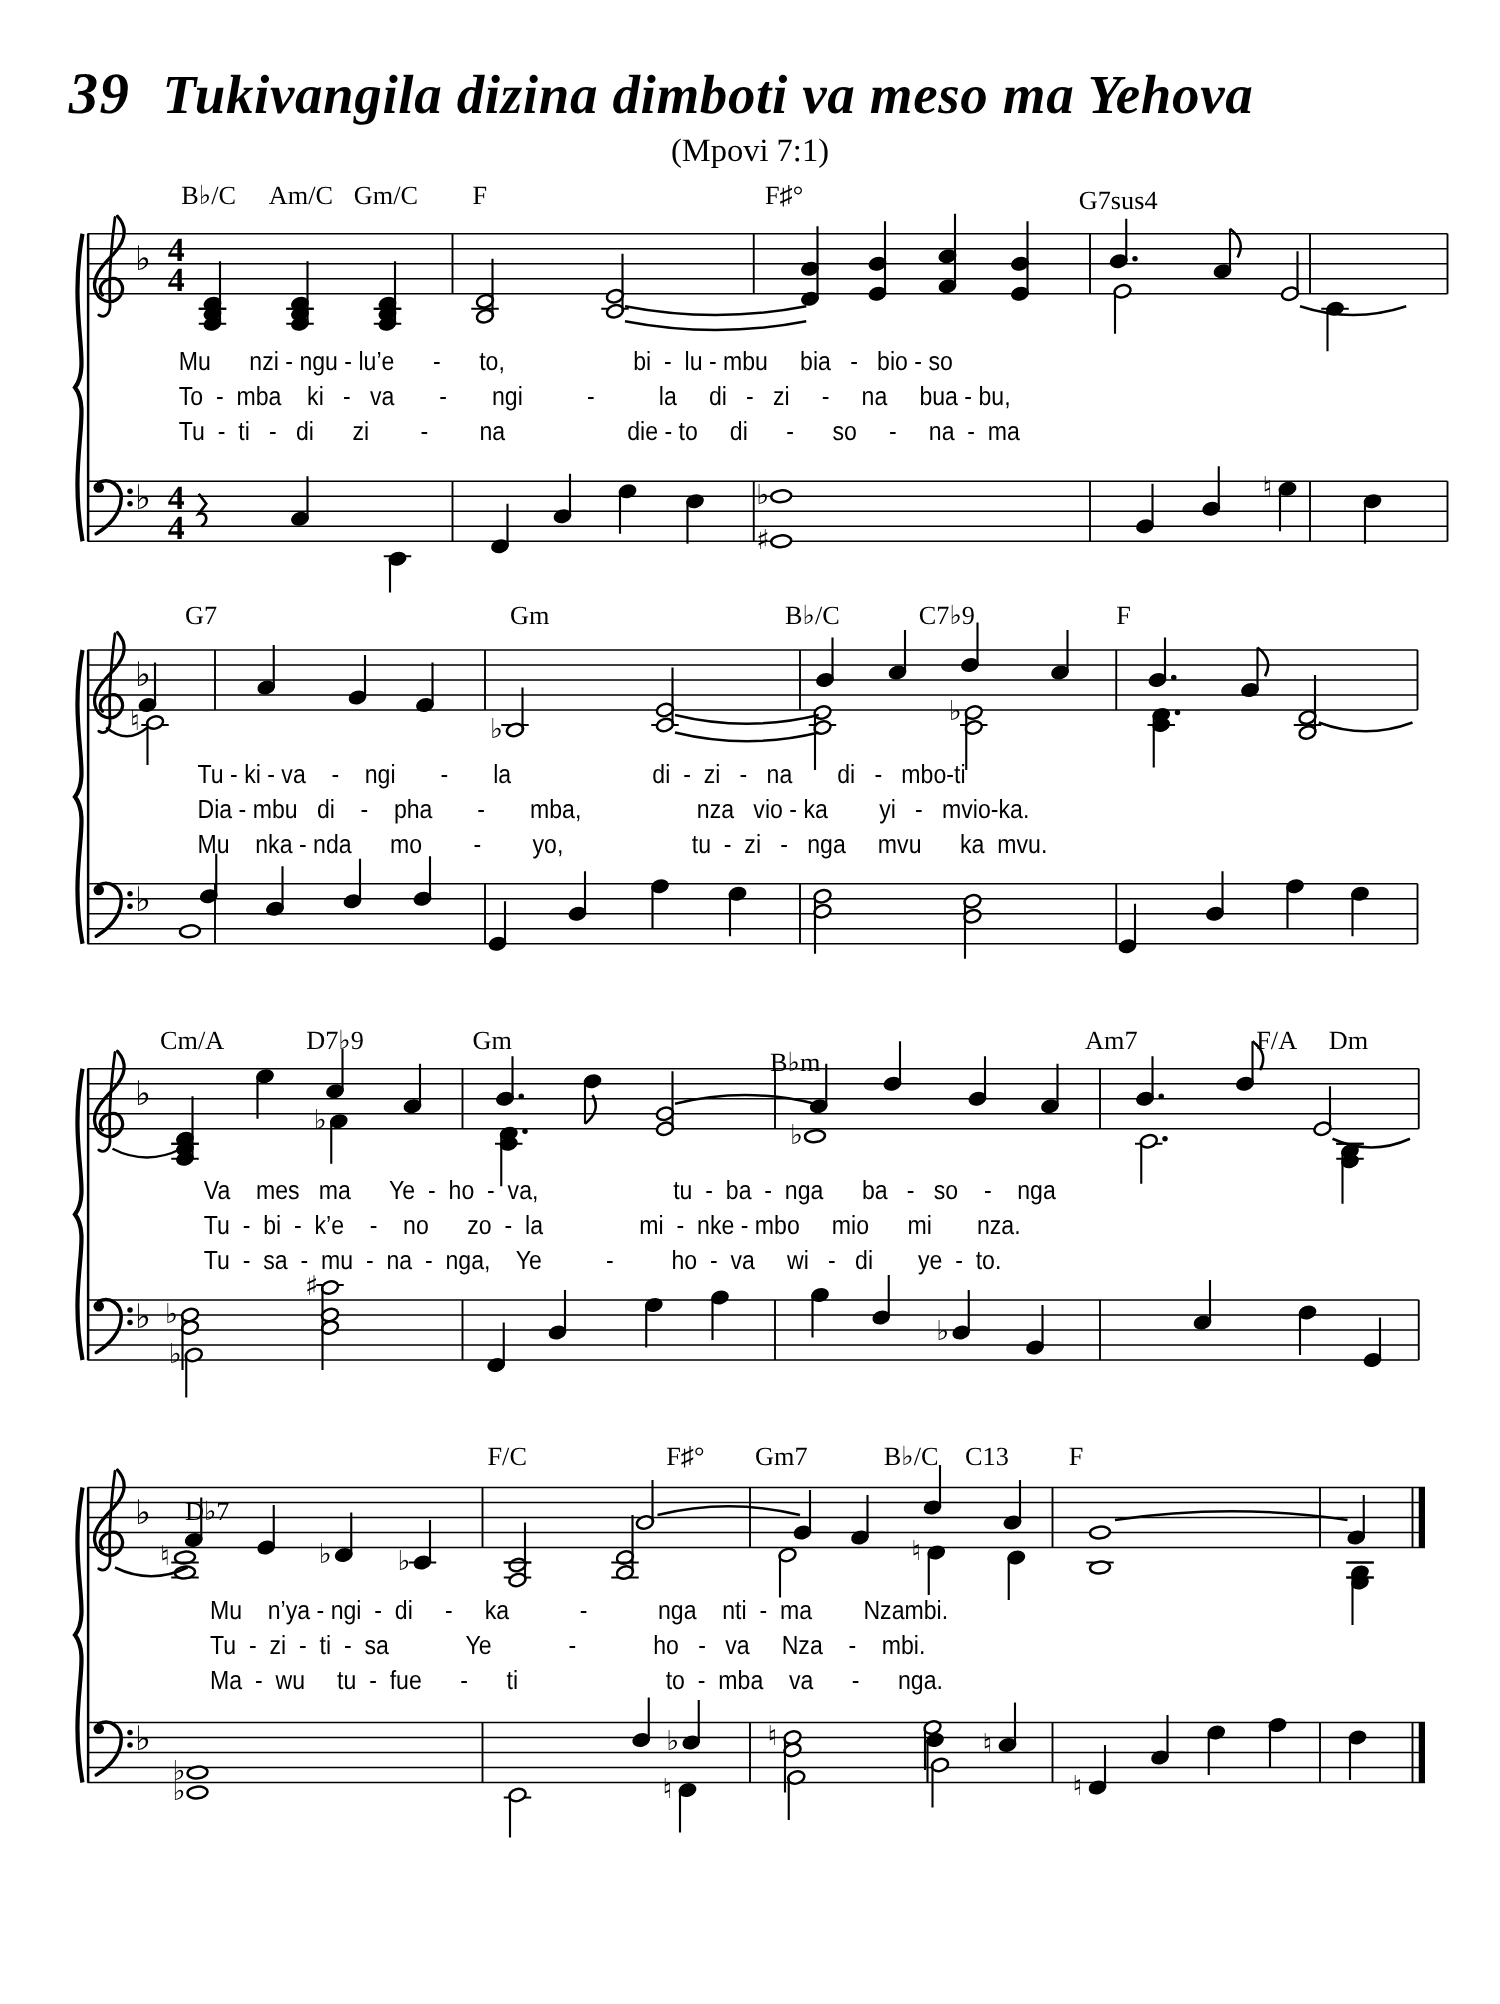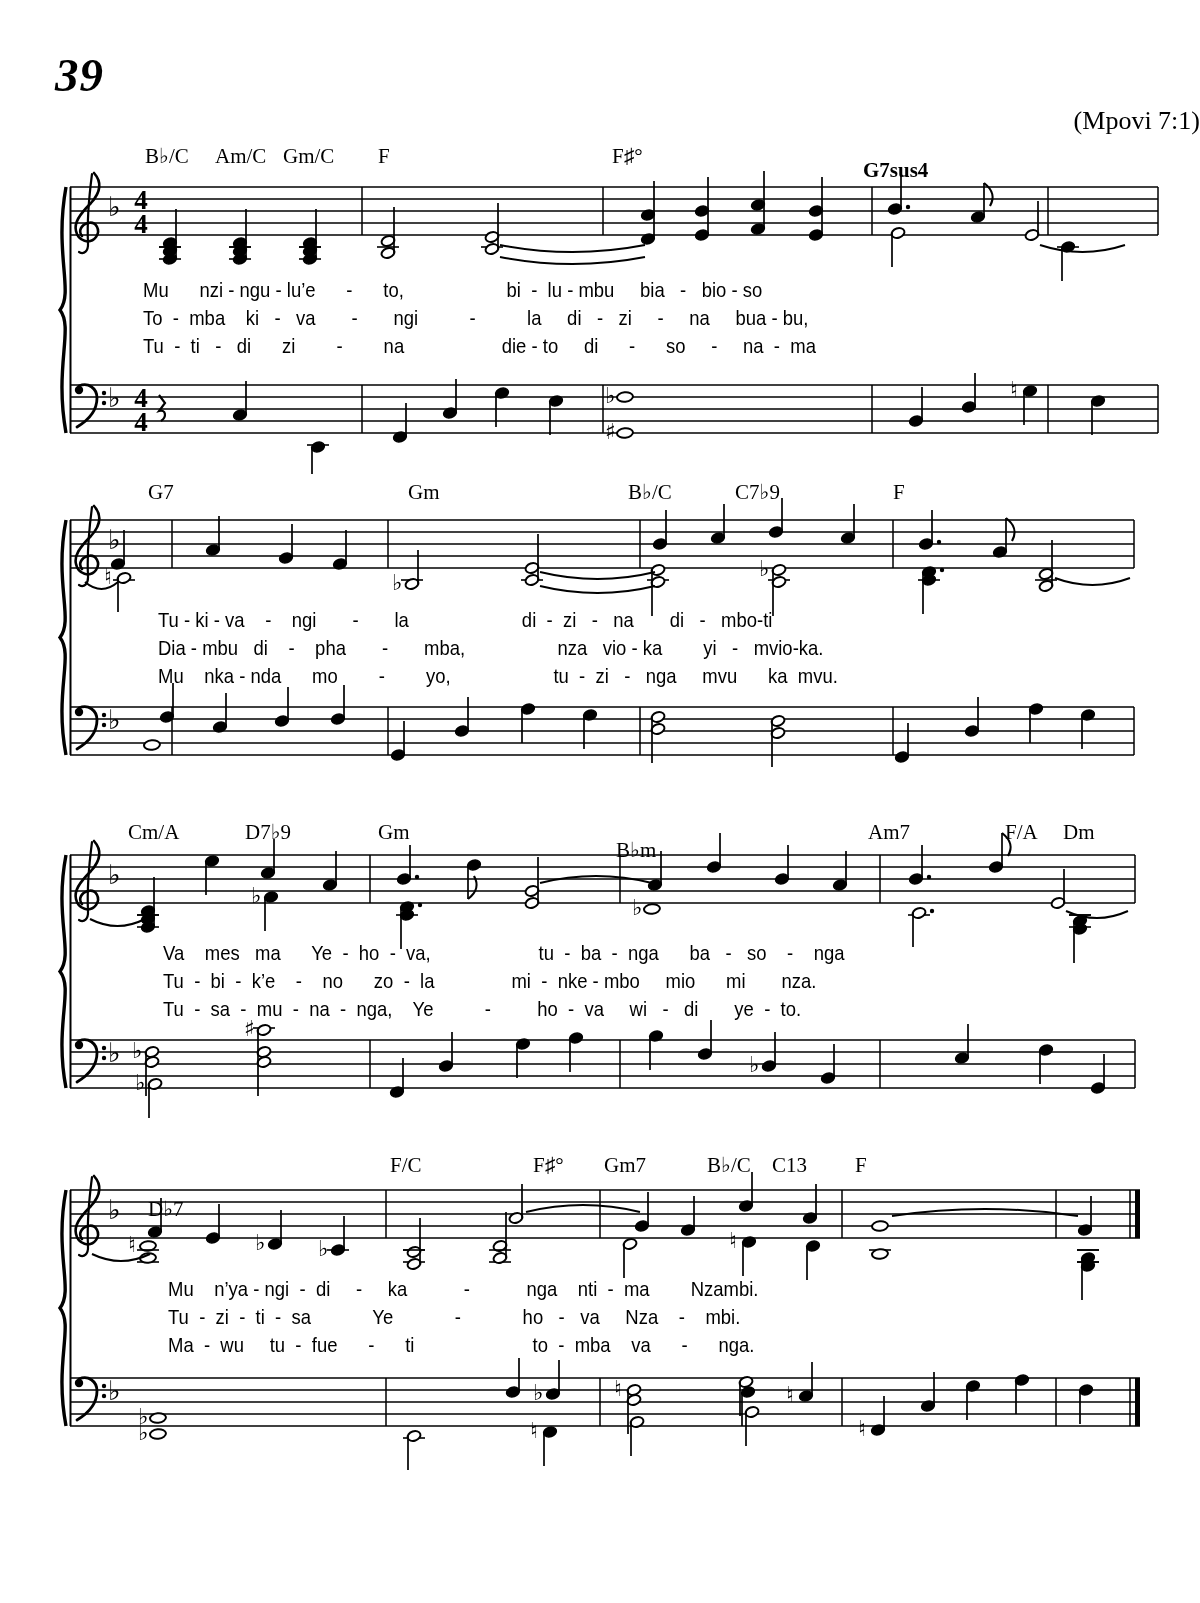--- a/index.html
+++ b/index.html
@@ -1,34 +1,35 @@
 <!DOCTYPE html>
 <html><head>
 <meta charset="utf-8">
 <style>
   html,body{margin:0;padding:0;background:#fff;}
   #page{position:relative;width:1200px;height:1603px;background:#fff;overflow:hidden;
         font-family:"Liberation Serif",serif;color:#000;}
   #titlerow{position:absolute;left:55px;top:48px;width:1100px;display:flex;align-items:baseline;}
   #hymn-number{font-size:47px;font-weight:bold;font-style:italic;letter-spacing:1px;}
   #hymn-title{font-size:44px;font-weight:bold;font-style:italic;margin-left:26px;letter-spacing:.5px;}
-  #subtitle{position:absolute;left:0;top:106px;width:1200px;text-align:right;font-size:26px;}
+  #subtitle{position:absolute;left:0;top:106px;width:1200px;text-align:center;font-size:26px;}
   .system{position:absolute;left:0;width:1200px;}
   .system svg{position:absolute;left:0;top:0;}
   .chord{position:absolute;font-family:"Liberation Serif",serif;font-size:21px;white-space:nowrap;}
   .lyric{position:absolute;font-family:"Liberation Sans",sans-serif;font-size:21px;white-space:pre;
          transform:scaleX(.88);transform-origin:left top;letter-spacing:0;}
   #footer{position:absolute;top:1506px;left:0;width:1115px;text-align:right;font-size:24px;}
 </style>
 </head>
 <body>
 
 <div id="page">
   <div id="titlerow">
     <span id="hymn-number">39</span>
+    <span id="hymn-title">Tukivangila dizina dimboti va meso ma Yehova</span>
   </div>
   <div id="subtitle">(Mpovi 7:1)</div>
   <div id="score">
       <div class="system" style="top: 142px; height: 332px;">
         <svg width="1200" height="332">
           <line x1="70.5" y1="45" x2="70.5" y2="291" stroke="#000" stroke-width="2"></line>
           <path d="M66,45 C54,111.42 74,150 60,168 C74,186 54,224.57999999999998 66,291" stroke="#000" stroke-width="3.4" fill="none"></path>
           <line x1="70" y1="45" x2="1158" y2="45" stroke="#000" stroke-width="1.3"></line>
           <line x1="70" y1="57" x2="1158" y2="57" stroke="#000" stroke-width="1.3"></line>
           <line x1="70" y1="69" x2="1158" y2="69" stroke="#000" stroke-width="1.3"></line>
@@ -144,21 +145,21 @@
           <line x1="1024" y1="249" x2="1024" y2="283" stroke="#000" stroke-width="1.7"></line>
           <text x="1010" y="255" font-size="22" font-family="&quot;DejaVu Sans&quot;,sans-serif" font-weight="normal" text-anchor="start" fill="#000">♮</text>
           <ellipse cx="1098" cy="259" rx="6.6" ry="4.7" transform="rotate(-18 1098 259)" fill="#000" stroke="#000" stroke-width="1.4"></ellipse>
           <line x1="1092" y1="259" x2="1092" y2="293" stroke="#000" stroke-width="1.7"></line>
         </svg>
         <div class="chord" style="left: 145px; top: 2px;">B♭/C</div>
         <div class="chord" style="left: 215px; top: 2px;">Am/C</div>
         <div class="chord" style="left: 283px; top: 2px;">Gm/C</div>
         <div class="chord" style="left: 378px; top: 2px;">F</div>
         <div class="chord" style="left: 612px; top: 2px;">F♯°</div>
-        <div class="chord" style="left: 863px; top: 16px; font-weight: bold;">G7sus4</div>
+        <div class="chord" style="left: 863px; top: 6px;">G7sus4</div>
         <div class="lyric" style="left: 143px; top: 136px;">Mu      nzi - ngu - lu’e      -      to,                    bi  -  lu - mbu     bia   -   bio - so</div>
         <div class="lyric" style="left: 143px; top: 164px;">To  -  mba    ki   -   va       -       ngi          -          la     di   -   zi     -     na     bua - bu,</div>
         <div class="lyric" style="left: 143px; top: 192px;">Tu  -  ti   -   di      zi        -        na                   die - to     di      -      so     -     na  -  ma</div>
       </div>
       <div class="system" style="top: 475px; height: 330px;">
         <svg width="1200" height="330">
           <line x1="70.5" y1="45" x2="70.5" y2="280" stroke="#000" stroke-width="2"></line>
           <path d="M66,45 C54,108.45 74,144.5 60,162.5 C74,180.5 54,216.55 66,280" stroke="#000" stroke-width="3.4" fill="none"></path>
           <line x1="70" y1="45" x2="1134" y2="45" stroke="#000" stroke-width="1.3"></line>
           <line x1="70" y1="57" x2="1134" y2="57" stroke="#000" stroke-width="1.3"></line>

